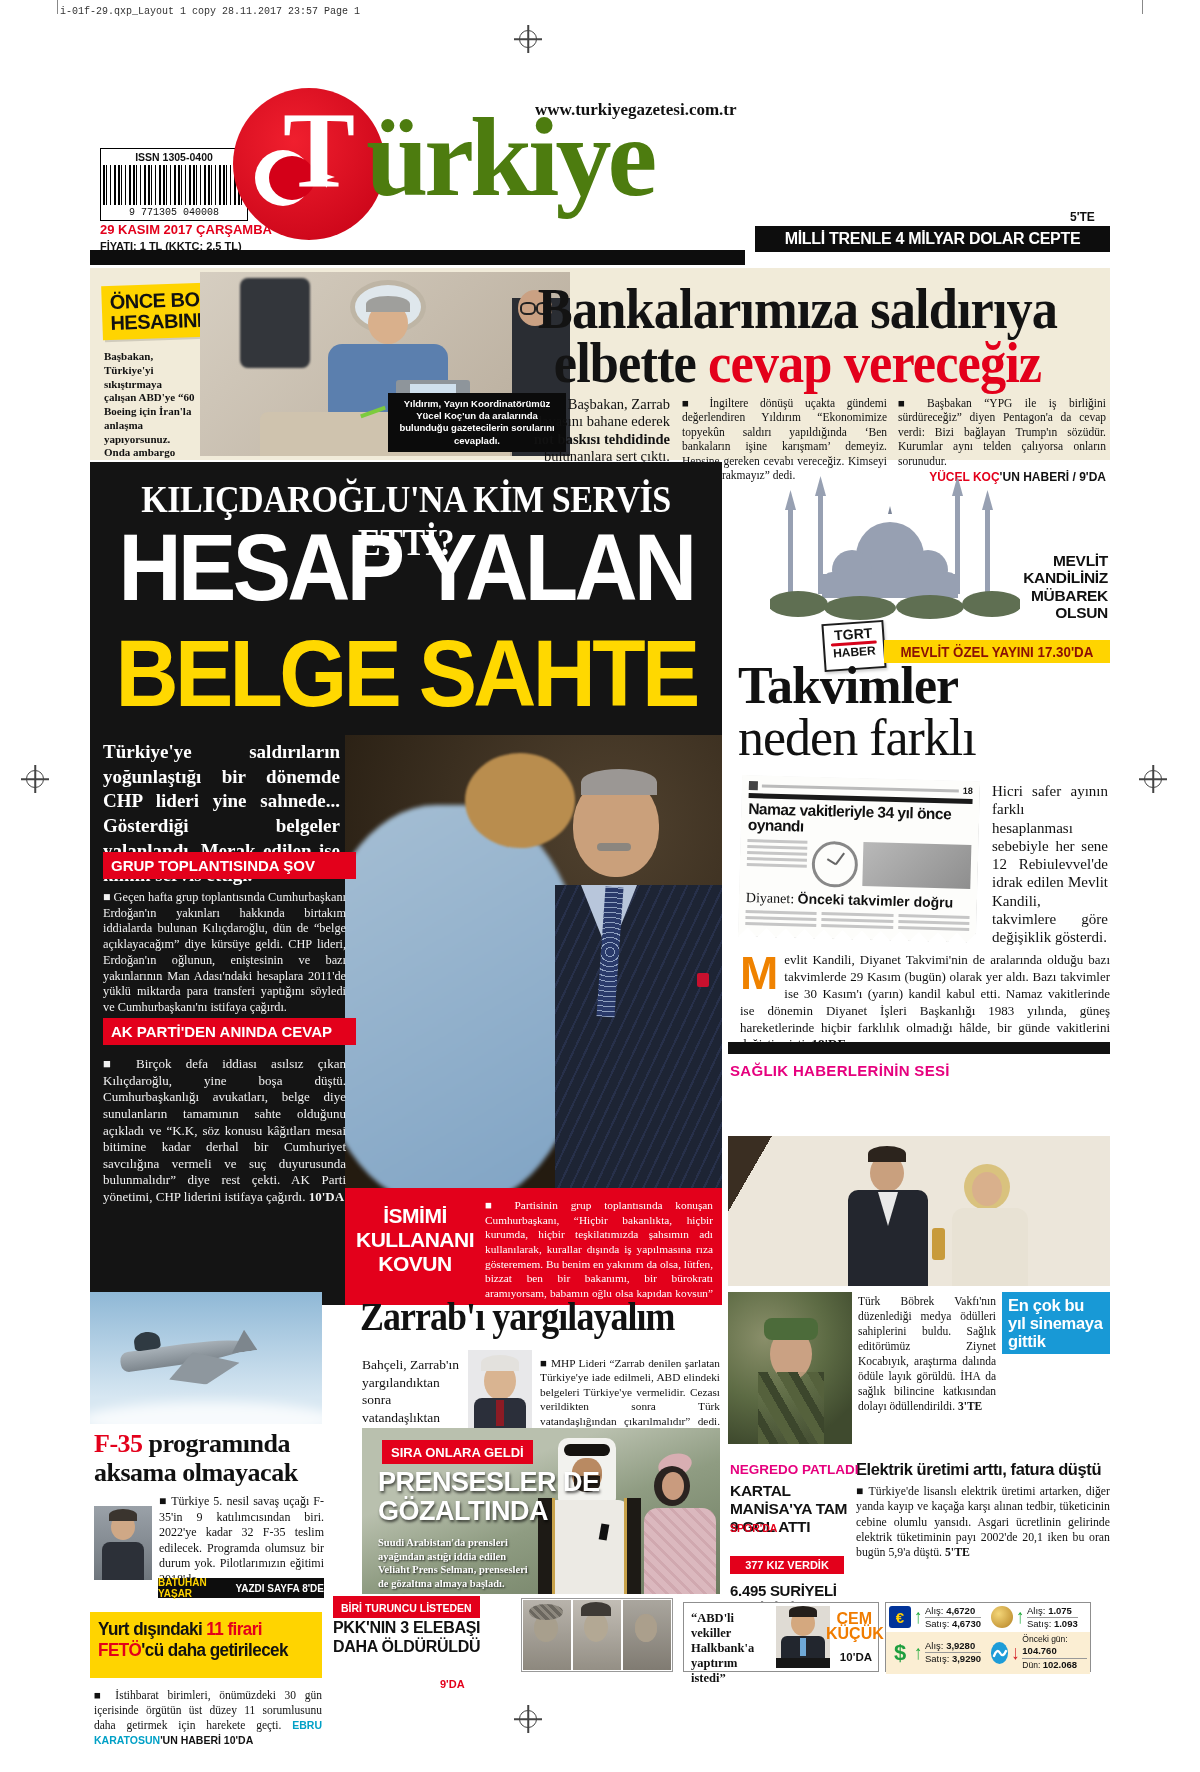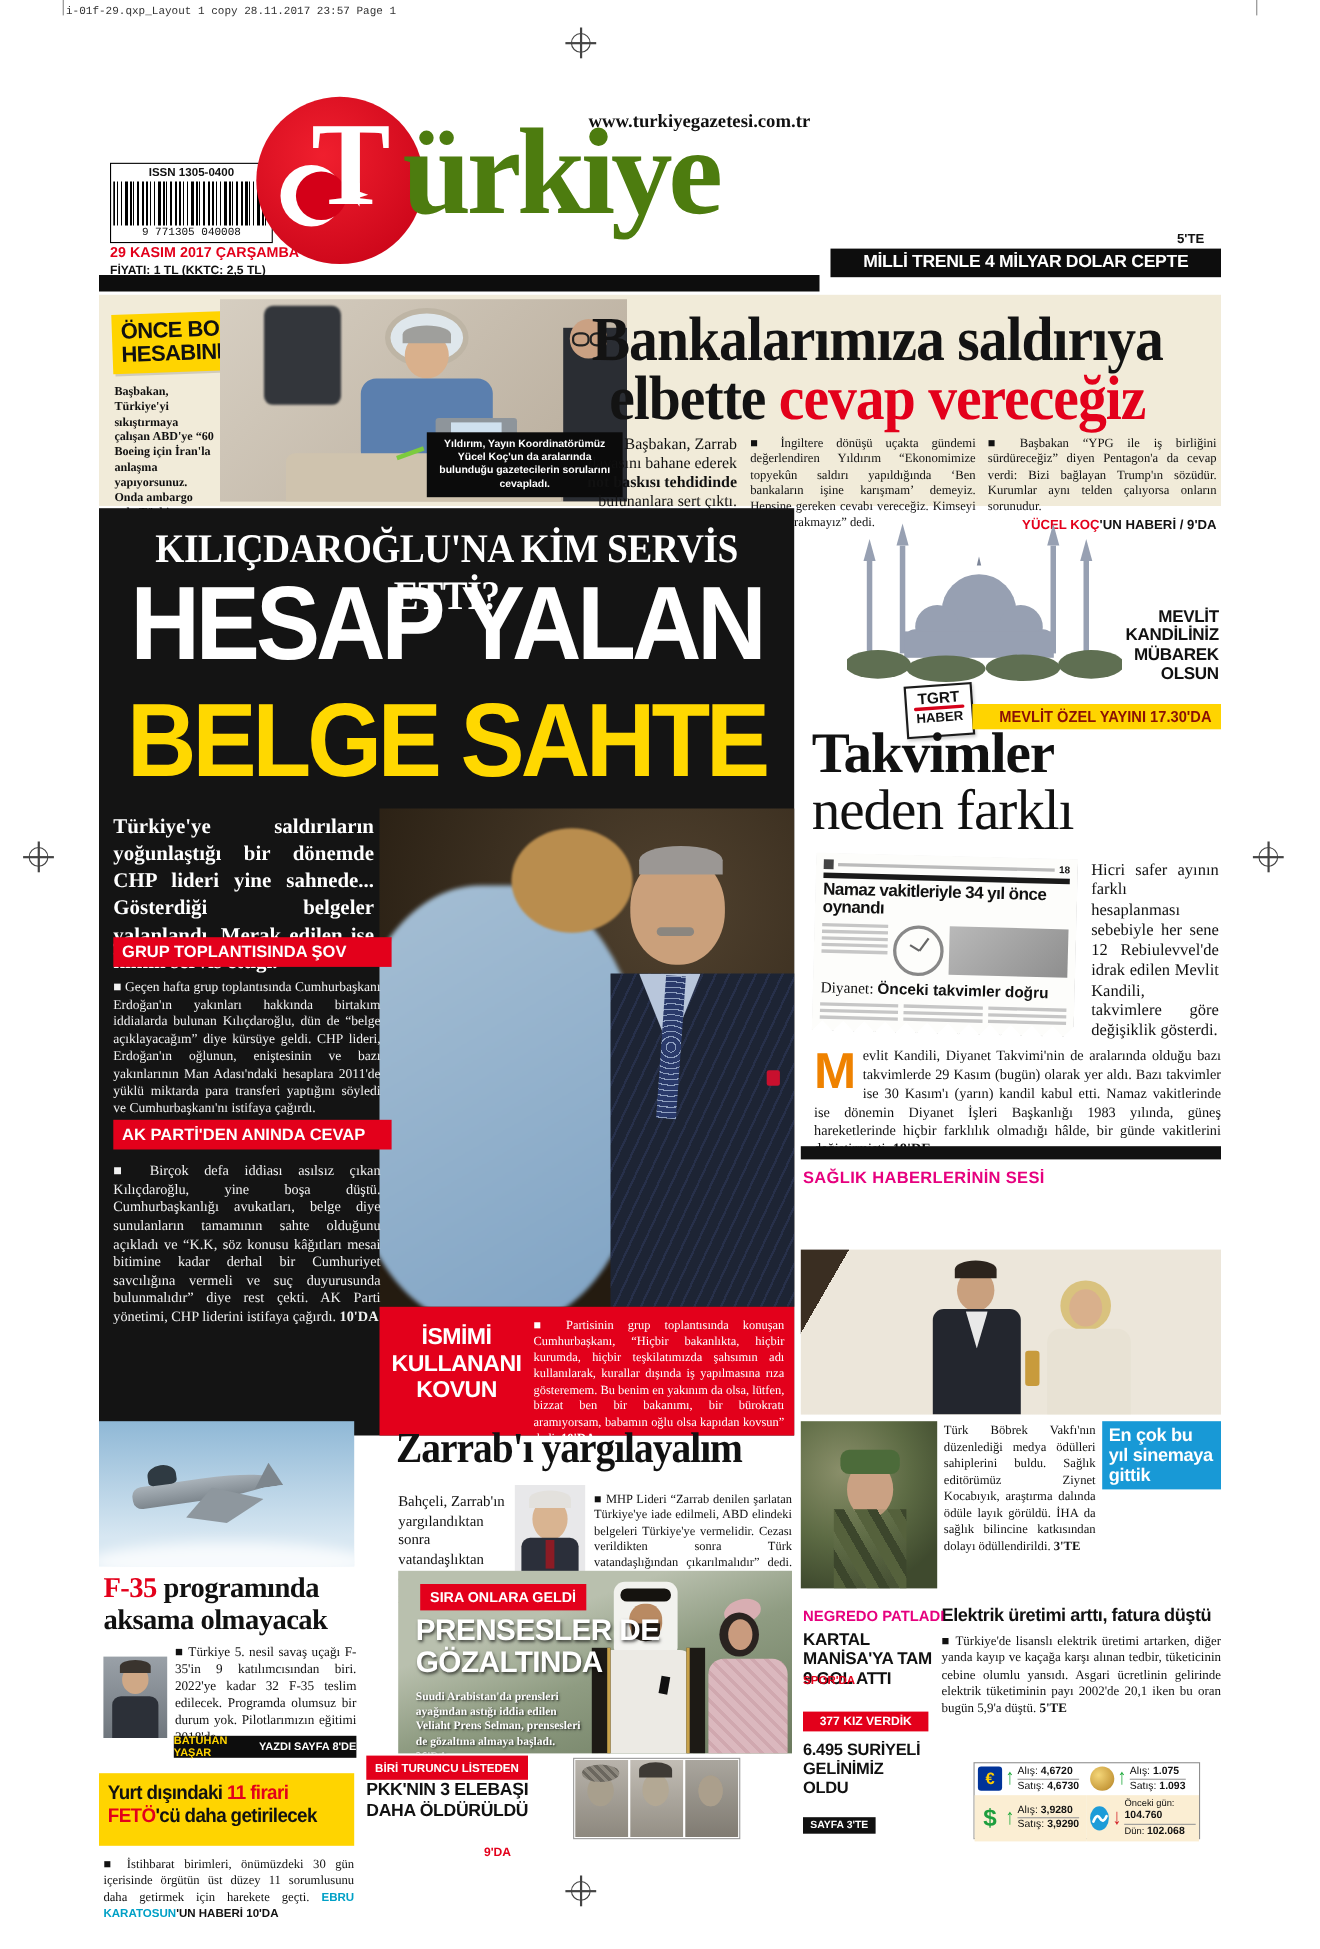--- a/index.html
+++ b/index.html
@@ -163,21 +163,21 @@
           <ellipse cx="222" cy="136" rx="30" ry="13"></ellipse>
       </g>
     </svg>
   </div>
   <div class="abs b rt" style="left:1008px;top:552px;width:100px;font-size:15.5px;line-height:1.12;letter-spacing:-.3px;">MEVLİT KANDİLİNİZ MÜBAREK OLSUN</div>
   <div class="abs ctr" style="left:823px;top:622px;width:58px;height:44px;background:#fff;border:2px solid #1c1c1c;transform:rotate(-4deg);box-shadow:1px 2px 3px #0003;">
     <div class="b" style="font-size:14px;line-height:1.1;margin-top:3px;">TGRT</div>
     <div style="height:3px;background:#d6021a;margin:0 6px;border-radius:2px;"></div>
     <div class="b" style="font-size:12px;line-height:1.2;">HABER</div>
   </div>
-  <div class="abs ctr" style="left:884px;top:640px;width:226px;height:23px;background:#ffd400;display:flex;align-items:center;justify-content:flex-end;">
+  <div class="abs ctr" style="left:884px;top:640px;width:226px;height:23px;background:#ffd400;display:flex;align-items:center;justify-content:center;">
     <span class="b condC" style="font-size:14.5px;color:#8a1005;white-space:nowrap;">MEVLİT ÖZEL YAYINI 17.30'DA</span>
   </div>
 
   <div class="abs serif b" style="left:738px;top:660px;font-size:52px;line-height:1;letter-spacing:-1px;">Takvimler</div>
   <div class="abs serif" style="left:738px;top:712px;font-size:52px;line-height:1;letter-spacing:-1px;">neden farklı</div>
 
   <div class="abs zig" style="left:740px;top:778px;width:238px;height:162px;background:#fdfdfb;transform:rotate(1.5deg);box-shadow:2px 3px 6px #00000044;padding:5px 7px;box-sizing:border-box;">
     <div style="display:flex;align-items:center;gap:4px;">
       <div style="width:9px;height:9px;background:#444;"></div>
       <div style="flex:1;height:3px;background:#bbb;"></div>
@@ -355,20 +355,35 @@
       <div class="abs" style="left:8px;top:2px;width:30px;height:14px;border-radius:50% 50% 0 0;background:#3e3a35;"></div>
     </div>
     <div style="flex:1;position:relative;background:linear-gradient(#aaa69e,#807b72);overflow:hidden;">
       <div class="abs" style="left:12px;top:14px;width:22px;height:28px;border-radius:50%;background:#ab9f8c;"></div>
       <div class="abs" style="left:6px;top:2px;width:34px;height:40px;border-radius:50% 50% 20% 20%;background:#2f2b27;z-index:-1;"></div>
       <div class="abs" style="left:12px;top:14px;width:22px;height:28px;border-radius:50%;background:#ab9f8c;"></div>
     </div>
   </div>
   <div class="abs b red" style="left:440px;top:1678px;font-size:11px;">9'DA</div>
 
+  <div class="abs" style="left:683px;top:1602px;width:196px;height:70px;border:1.5px solid #8f8f8f;background:#fff;box-sizing:border-box;">
+    <div class="abs serif b" style="left:7px;top:8px;width:80px;font-size:12.5px;line-height:1.2;">“ABD'li vekiller Halkbank'a yaptırım istedi”</div>
+    <div class="abs" style="left:92px;top:3px;width:54px;height:62px;overflow:hidden;background:#dfdbd4;">
+      <div class="abs" style="left:15px;top:4px;width:24px;height:26px;border-radius:50%;background:#d4a87f;"></div>
+      <div class="abs" style="left:13px;top:0;width:28px;height:11px;border-radius:50% 50% 0 0;background:#241f1b;"></div>
+      <div class="abs" style="left:5px;top:30px;width:44px;height:32px;border-radius:6px 6px 0 0;background:#22262e;"></div>
+      <div class="abs" style="left:24px;top:32px;width:6px;height:18px;background:#6fa8d6;"></div>
+      <div class="abs" style="left:0;bottom:0;width:54px;height:10px;background:#161616;"></div>
+    </div>
+    <div class="abs b rt" style="right:6px;top:8px;width:46px;font-size:16px;line-height:.95;color:#f07c00;">
+      <span>CEM</span><br>
+      <span>KÜÇÜK</span>
+    </div>
+    <div class="abs b rt" style="right:6px;top:48px;font-size:11.5px;">10'DA</div>
+  </div>
 
   <div class="abs" style="left:885px;top:1602px;width:206px;height:70px;border:1.5px solid #8f8f8f;background:#fff;box-sizing:border-box;display:grid;grid-template-columns:1fr 1fr;grid-template-rows:1fr 1fr;">
     <div style="display:flex;align-items:center;gap:3px;padding:2px 3px;">
       <div style="width:22px;height:22px;background:#039;color:#fc0;font-weight:bold;font-size:15px;display:flex;align-items:center;justify-content:center;border-radius:3px;">€</div>
       <div style="color:#1faa3c;font-weight:bold;font-size:16px;transform:scaleY(1.25);">↑</div>
       <div style="font-size:9.5px;line-height:1.25;">
         <div><span>Alış:</span> <b>4,6720</b></div>
         <div style="border-top:1px solid #999;"><span>Satış:</span> <b>4,6730</b></div>
       </div>
     </div>

